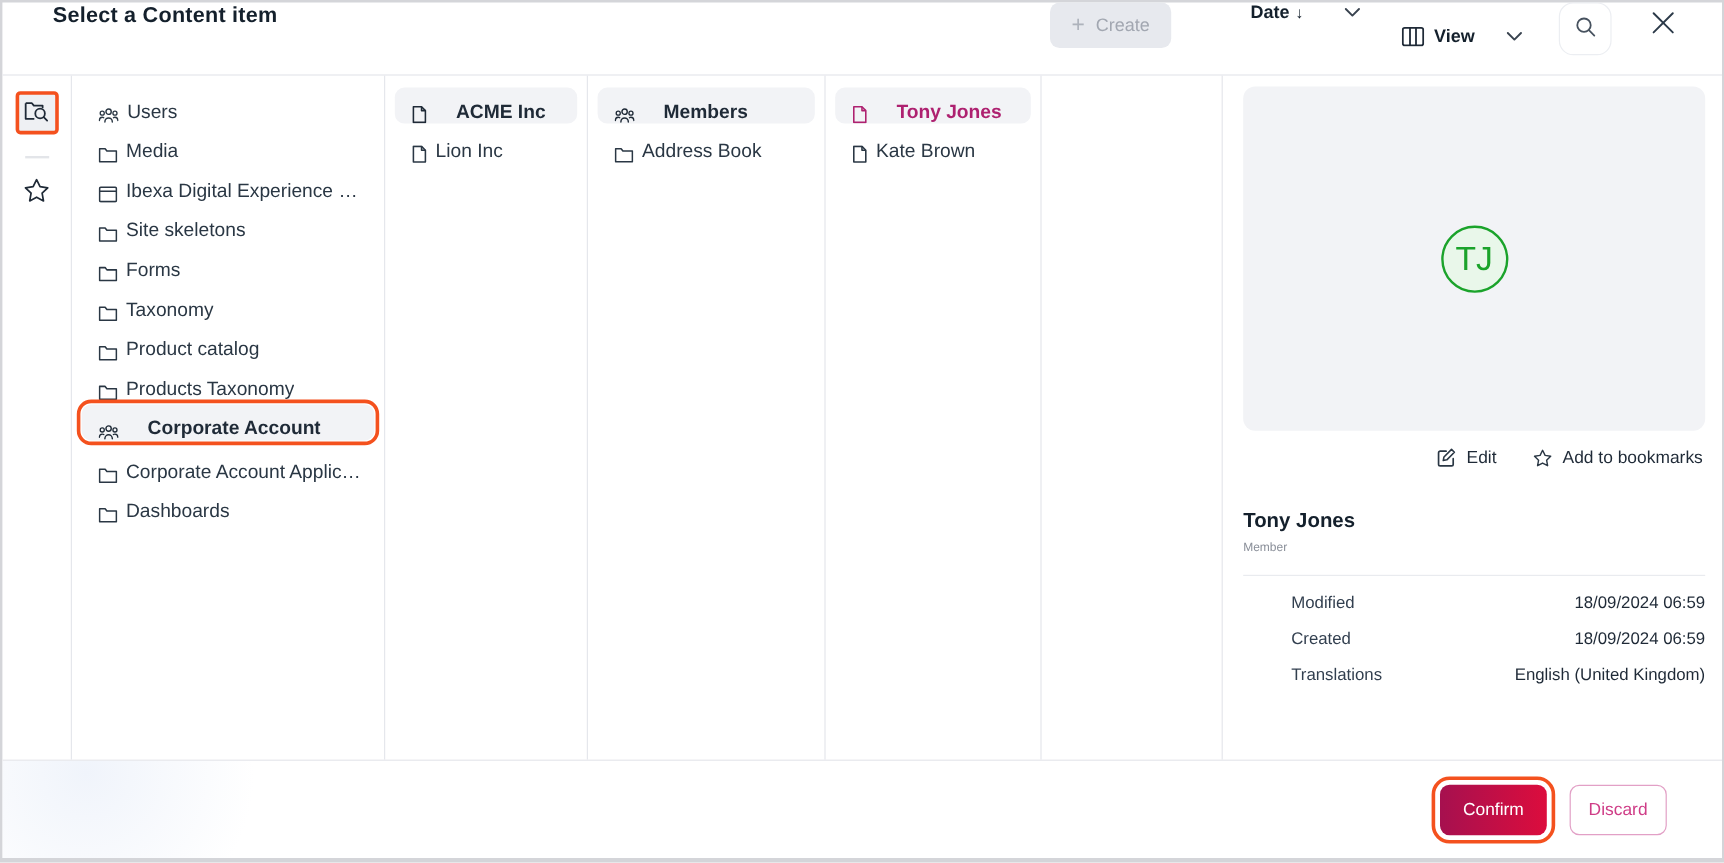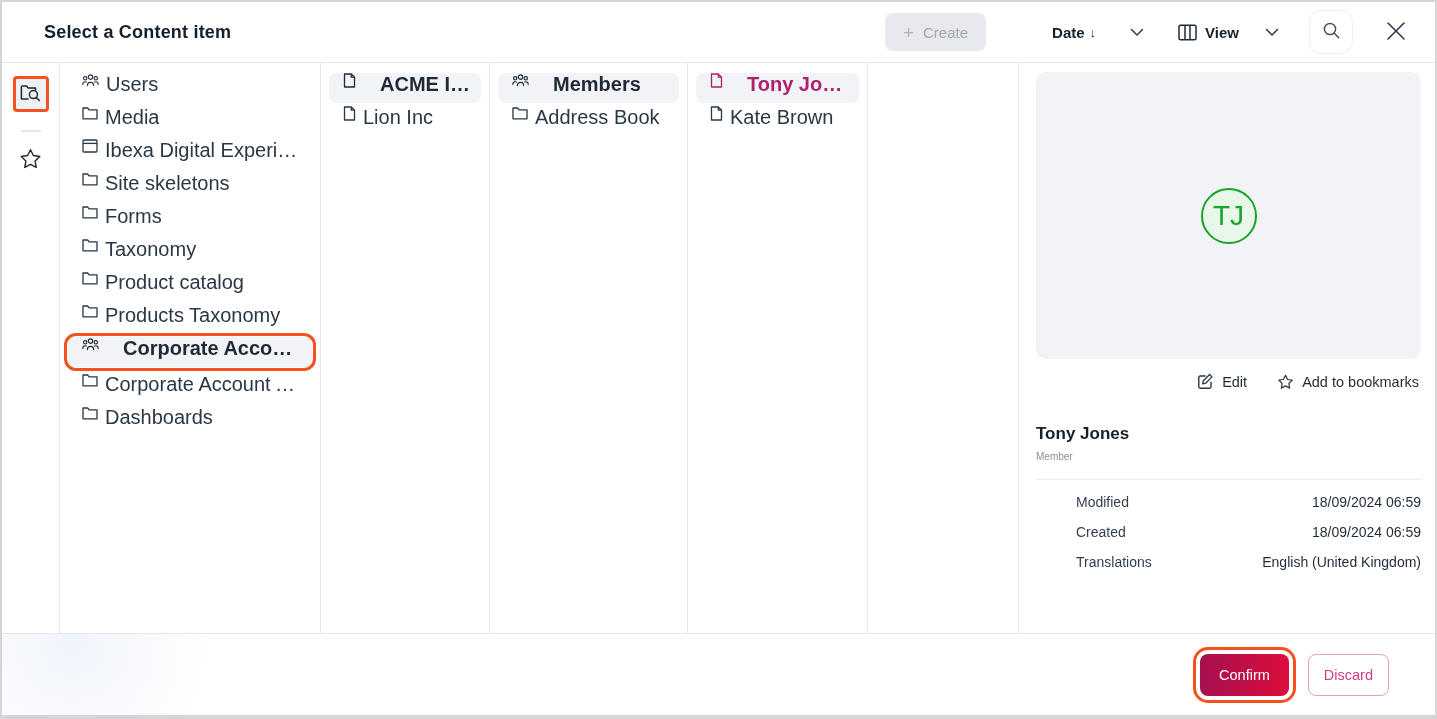--- a/index.html
+++ b/index.html
@@ -17,33 +17,33 @@
     --line:#e5e7ec;
     --pill:#f2f3f6;
   }
   *{box-sizing:border-box;margin:0;padding:0}
   html,body{background:#fff}
   body{font-family:"Liberation Sans","DejaVu Sans",sans-serif;color:var(--ink-2);}
   #app{width:1437px;height:719px;border:2px solid #d4d5d9;border-bottom-width:4px;
        background:#fff;display:flex;flex-direction:column;overflow:hidden;position:relative;}
 
   
-  .header{height:61px;flex:0 0 61px;display:flex;align-items:center;
-          border-bottom:1px solid var(--line);padding:0 22px 0 42px;}
+  .header{height:61px;flex:0 0 61px;display:flex;align-items:flex-start;
+          border-bottom:1px solid var(--line);padding:0 32px 0 42px;}
   .modal-title{font-size:18px;font-weight:700;color:var(--ink);letter-spacing:.2px;}
   .header-spacer{flex:1}
   .create-btn{display:flex;align-items:center;gap:9px;height:38px;padding:0 18px;
               background:#e7e9ee;border:none;border-radius:8px;color:#a2a7b1;
               font-size:15px;font-family:inherit;cursor:default;}
   .create-plus{font-size:19px;line-height:1;color:#aeb3bc;}
   .sort-group{display:flex;align-items:center;margin-left:66px;cursor:pointer;}
   .sort-label{font-size:15px;font-weight:600;color:var(--ink);}
   .sort-dir{font-size:13px;margin-left:5px;color:var(--ink);}
   .chev{margin-left:34px;display:inline-flex;color:#39434f;}
-  .view-group{display:flex;align-items:center;margin-left:34px;cursor:pointer;}
+  .view-group{display:flex;align-items:center;margin-left:34px;cursor:pointer;margin-top:20px;}
   .view-icon{display:inline-flex;margin-right:8px;color:#1f2a37;}
   .view-label{font-size:15px;font-weight:600;color:var(--ink);}
   .view-group .chev{margin-left:26px;}
   .search-btn{margin-left:30px;width:44px;height:44px;border:1px solid #eceef2;border-radius:12px;
               background:#fff;display:grid;place-items:center;color:#47525f;cursor:pointer;}
   .close-btn{margin-left:26px;background:none;border:none;display:grid;place-items:center;
              color:#2c3a49;cursor:pointer;padding:4px;}
 
   
   .body{flex:1;display:flex;min-height:0;}
@@ -54,22 +54,22 @@
   .sidebar-divider{width:20px;height:2px;background:#e3e5e9;margin:18px 0 16px;}
   .bookmarks-btn{background:none;border:none;color:#1f2a37;display:grid;place-items:center;cursor:pointer;}
 
   .finder{display:flex;min-width:0;}
   .finder-col{border-right:1px solid var(--line);padding:10px 8px 0;overflow:hidden;}
   .finder-col:nth-child(1){width:261px}
   .finder-col:nth-child(2){width:169px}
   .finder-col:nth-child(3){width:198px}
   .finder-col:nth-child(4){width:180px}
   .finder-col:nth-child(5){width:151px}
-  .finder-item{display:flex;align-items:flex-start;gap:7px;height:30px;padding:0 10px 0 14px;
-               border-radius:8px;margin-bottom:3px;font-size:20px;color:var(--ink-2);
+  .finder-item{display:flex;align-items:flex-end;gap:7px;height:30px;padding:0 10px 0 14px;
+               border-radius:8px;margin-bottom:3px;font-size:16px;color:var(--ink-2);
                white-space:nowrap;cursor:pointer;}
   .finder-item .item-icon{display:inline-flex;flex:0 0 auto;}
   .finder-item .item-label{overflow:hidden;text-overflow:ellipsis;}
   .finder-item.selected{background:var(--pill);font-weight:700;color:#1f2a37;gap:24px;}
   .finder-item.accent{color:var(--accent-pink);}
   .finder-item.annotated{outline:3px solid var(--annotation);outline-offset:1px;margin-bottom:6px;margin-top:3px;}
 
   
   .preview{flex:1;padding:9px 14px 0 17px;min-width:0;}
   .preview-image{height:287px;background:var(--pill);border-radius:10px;display:grid;place-items:center;}

